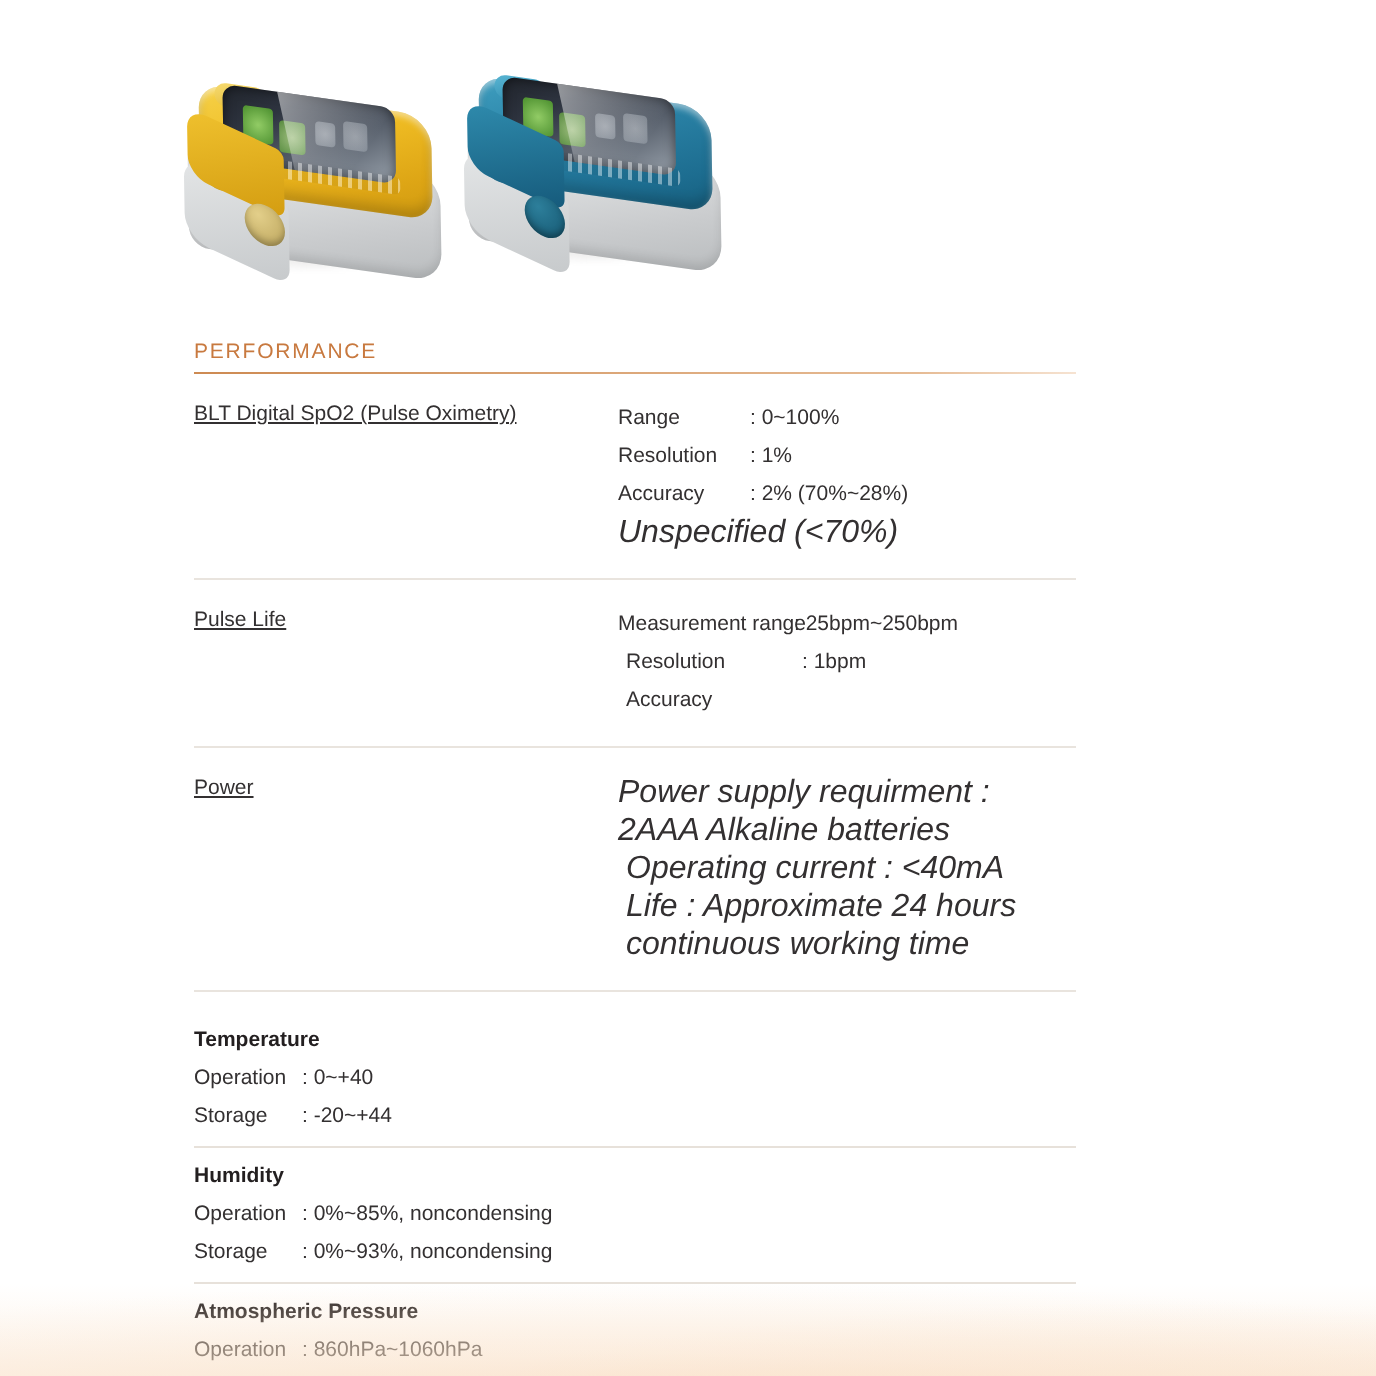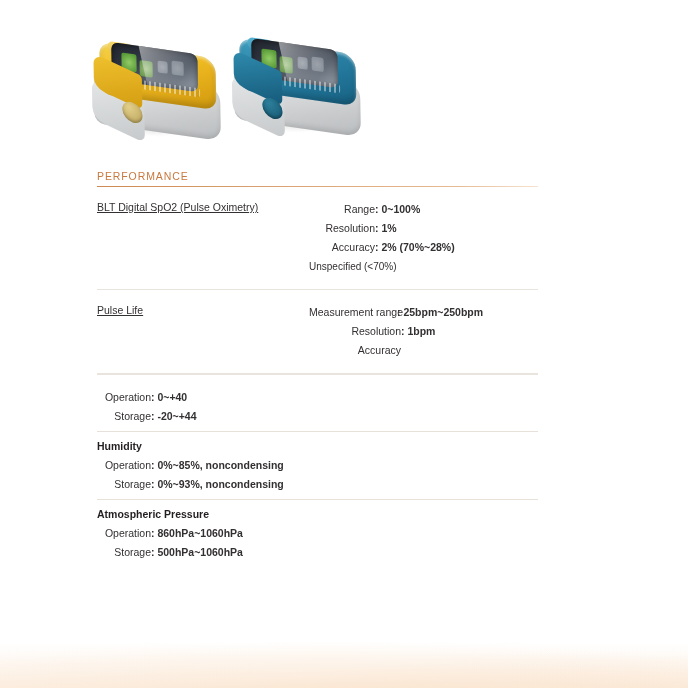--- a/index.html
+++ b/index.html
@@ -123,30 +123,30 @@
   .rule-accent{height:1px;background:linear-gradient(to right,#cd8a52,#e6bb94 82%,#f6e3d2);}
   .rule{height:1px;background:#e9e4de;}
   .rule-sub{height:1px;background:#e7e1da;}
 
   .row{display:flex;align-items:flex-start;}
   .col-l{width:212px;flex:0 0 212px;padding-top:13px;}
   .col-r{flex:1;padding-top:13px;}
   .lbl{font-size:10.5px;color:#333031;line-height:1.35;text-decoration:underline;}
 
   .line{display:flex;font-size:10.5px;color:#333031;line-height:19px;white-space:nowrap;}
-  .k{display:inline-block;text-align:right;}
-  .v{display:inline-block;font-weight:bold;}
+  .k{display:inline-block;}
+  .v{display:inline-block;}
 
   
   .w-a .k{width:66px;}
   .w-b .k{width:88px;}
   .w-c .k{width:54px;}
 
   .indent{padding-left:4px;}
-  .plain{font-size:10px;color:#333031;line-height:19px;}
+  .plain{font-size:16px;color:#333031;line-height:19px;font-style:italic;}
   .subhead{font-size:10.5px;font-weight:bold;color:#231f20;line-height:19px;padding-top:2px;}
 
   .pad-b{padding-bottom:13px;}
 </style>
 </head>
 <body>
 
 <div class="page">
 
   <div class="photo">
@@ -227,24 +227,33 @@
               <span class="k">Resolution</span>
               <span class="v">: 1bpm</span>
             </div>
             <div class="line w-b indent">
               <span class="k">Accuracy</span>
             </div>
           </div>
         </div>
         <div class="rule"></div>
         <div class="row">
+          <div class="col-l pad-b">
+            <div class="lbl">Power</div>
+          </div>
+          <div class="col-r pad-b">
+            <div class="plain">Power supply requirment : 2AAA Alkaline batteries</div>
+            <div class="plain indent">Operating current : &lt;40mA</div>
+            <div class="plain indent">Life : Approximate 24 hours continuous working time</div>
+          </div>
         </div>
         <div class="rule"></div>
         <div class="row">
           <div class="col-r pad-b">
+            <div class="subhead">Temperature</div>
             <div class="line w-c">
               <span class="k">Operation</span>
               <span class="v">: 0~+40</span>
             </div>
             <div class="line w-c">
               <span class="k">Storage</span>
               <span class="v">: -20~+44</span>
             </div>
             <div class="rule-sub" style="margin: 5px 0px 3px;"></div>
             <div class="subhead">Humidity</div>

